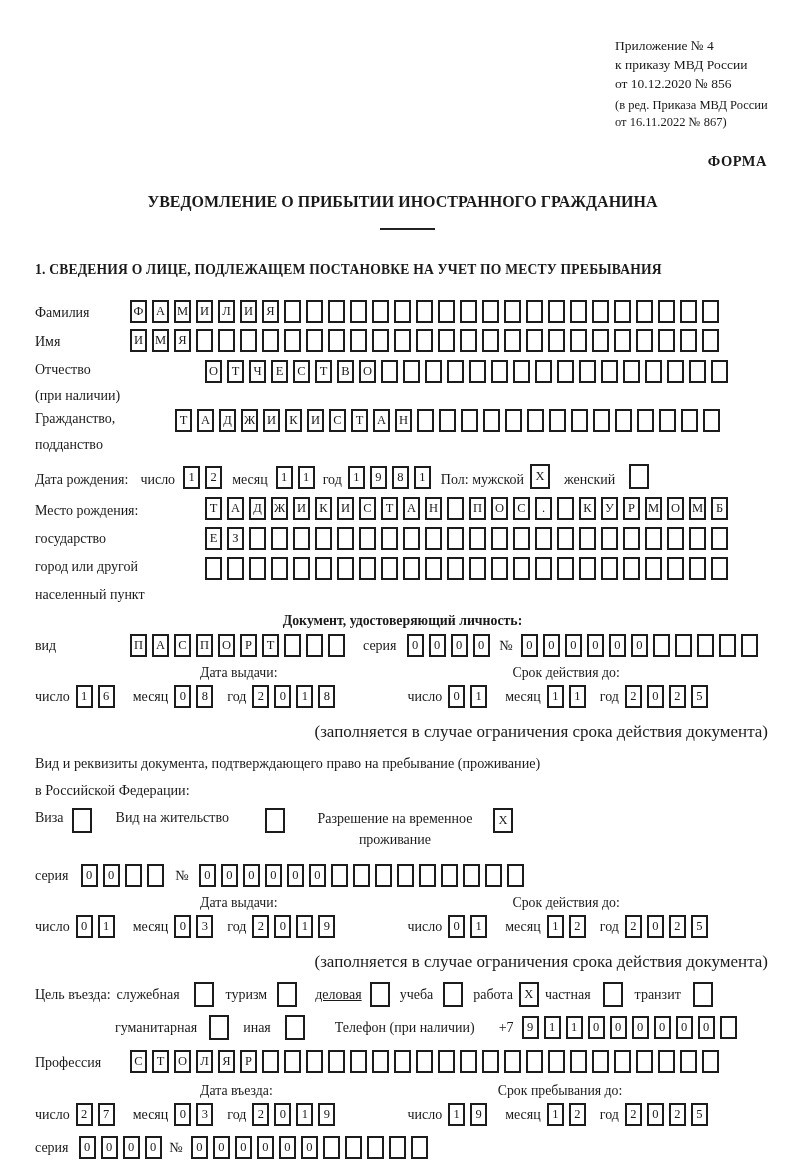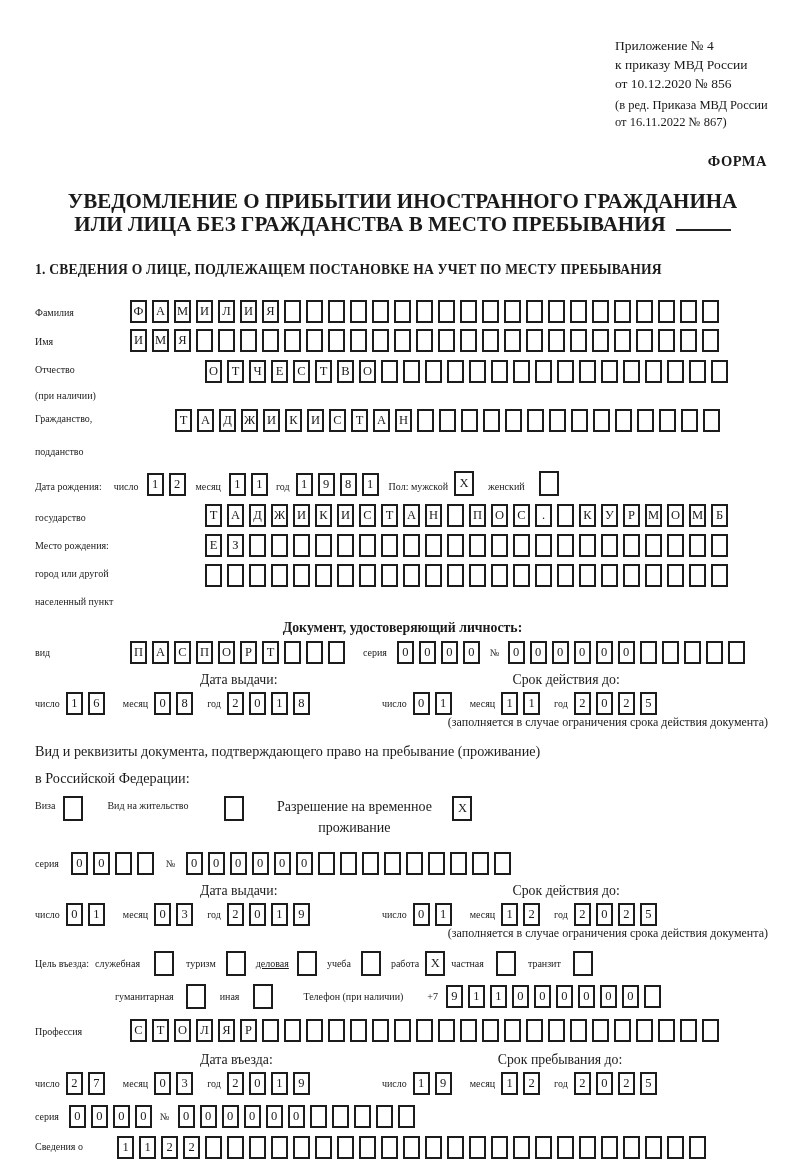--- a/index.html
+++ b/index.html
@@ -8,39 +8,39 @@
     width:800px; min-height:1163px;
     font-family:"Liberation Serif","DejaVu Serif",serif;
     color:#1a1a1a;
     padding:36px 30px 20px 35px;
     position:relative;
   }
   .appendix { margin-left:580px; font-size:13.5px; line-height:19px; }
   .appendix .small { font-size:12.5px; line-height:17px; }
   .appendix .gap { height:4px; }
   .forma { text-align:right; font-weight:bold; font-size:14.5px; padding-right:3px; margin-top:22px; letter-spacing:0.5px;}
-  .title { text-align:center; font-weight:bold; font-size:21px; line-height:23px; margin-top:20px; }
+  .title { text-align:center; font-weight:bold; font-size:16px; line-height:23px; margin-top:20px; }
   .blank-line { display:inline-block; width:55px; height:13px; border-bottom:2.5px solid #222; margin-left:10px; }
   .section-h { font-weight:bold; font-size:13.6px; margin-top:26px; letter-spacing:0.2px; }
 
-  .lbl { font-size:10px; line-height:19px; }
+  .lbl { font-size:14px; line-height:19px; }
   .row { display:flex; align-items:flex-start; }
   .boxes { display:flex; gap:5px; flex-wrap:nowrap; }
   .box {
     width:17px; height:23px; flex:none;
     border:2px solid #1c1c1c;
     display:inline-flex; align-items:center; justify-content:center;
     font-size:12.5px; font-family:"Liberation Serif",serif;
   }
   .cbox { width:20px; height:25px; }
   .lblcol { flex:none; }
   .dgroup { display:flex; align-items:center; }
   .dgroup .lbl { margin-right:6px; }
   .dgroup .boxes { margin-right:10px; }
-  .note { font-size:12px; text-align:right; padding-right:2px; margin-top:0; }
+  .note { font-size:17px; text-align:right; padding-right:2px; margin-top:14px; }
   .hdr { font-size:13.8px; }
   .center-h { text-align:center; font-weight:bold; font-size:13.8px; }
   .opt { display:flex; align-items:flex-start; }
   .opt .lbl { margin-right:8px; }
   .optlbl-c { text-align:center; font-size:14px; line-height:21px; }
 </style>
 </head>
 <body>
 
 <div class="appendix">
@@ -50,21 +50,21 @@
   <div class="gap"></div>
   <div class="small">(в ред. Приказа МВД России</div>
   <div class="small">от 16.11.2022 № 867)</div>
 </div>
 
 <div class="forma">ФОРМА</div>
 
 <div class="title">
   <div>УВЕДОМЛЕНИЕ О ПРИБЫТИИ ИНОСТРАННОГО ГРАЖДАНИНА</div>
   <div>
-    <span>ИЛИ ЛИЦА БЕЗ ГРАЖДАНСТВА В МЕСТО ПРЕБЫВАНИЯ</span><span class="blank-line"></span>
+    <span class="blank-line"></span>
   </div>
 </div>
 
 <div class="section-h">1. СВЕДЕНИЯ О ЛИЦЕ, ПОДЛЕЖАЩЕМ ПОСТАНОВКЕ НА УЧЕТ ПО МЕСТУ ПРЕБЫВАНИЯ</div>
 
 <div class="row" style="margin-top:22px;">
   <div class="lbl lblcol" style="width:95px; padding-top:3px;">Фамилия</div>
   <div class="boxes">
       <span class="box">Ф</span>
       <span class="box">А</span>
@@ -158,21 +158,21 @@
       <span class="box"></span>
       <span class="box"></span>
       <span class="box"></span>
       <span class="box"></span>
     </div>
 </div>
 
 <div class="row" style="margin-top:4px;">
   <div class="lbl lblcol" style="width:140px;">
     <div>Гражданство,</div>
-    <div style="margin-top:14px;">подданство</div>
+    <div style="margin-top:7px;">подданство</div>
   </div>
   <div class="boxes">
       <span class="box">Т</span>
       <span class="box">А</span>
       <span class="box">Д</span>
       <span class="box">Ж</span>
       <span class="box">И</span>
       <span class="box">К</span>
       <span class="box">И</span>
       <span class="box">С</span>
@@ -220,22 +220,22 @@
       <span class="box cbox">X</span>
     </span>
   <span class="lbl" style="margin-left:14px; margin-right:14px;">женский</span>
   <span class="boxes">
       <span class="box cbox"></span>
     </span>
 </div>
 
 <div class="row" style="margin-top:8px;">
   <div class="lbl lblcol" style="width:170px; line-height:28px;">
+    <div>Место рождения:</div>
     <div>государство</div>
-    <div>Место рождения:</div>
     <div>город или другой</div>
     <div>населенный пункт</div>
   </div>
   <div>
     <div class="boxes">
         <span class="box">Т</span>
         <span class="box">А</span>
         <span class="box">Д</span>
         <span class="box">Ж</span>
         <span class="box">И</span>
@@ -500,21 +500,21 @@
 <div class="row" style="margin-top:10px; align-items:center;">
   <span class="lbl">Цель въезда:</span>
   <span class="lbl" style="margin-left:6px; margin-right:14px;">служебная</span>
   <span class="boxes">
       <span class="box cbox"></span>
     </span>
   <span class="lbl" style="margin-left:12px; margin-right:10px;">туризм</span>
   <span class="boxes">
       <span class="box cbox"></span>
     </span>
-  <span class="lbl" style="margin-left:10px; margin-right:8px;text-decoration:underline;">деловая</span>
+  <span class="lbl" style="margin-left:18px; margin-right:8px;text-decoration:underline;">деловая</span>
   <span class="boxes">
       <span class="box cbox"></span>
     </span>
   <span class="lbl" style="margin-left:10px; margin-right:10px;">учеба</span>
   <span class="boxes">
       <span class="box cbox"></span>
     </span>
   <span class="lbl" style="margin-left:10px; margin-right:6px;">работа</span>
   <span class="boxes">
       <span class="box cbox">X</span>

